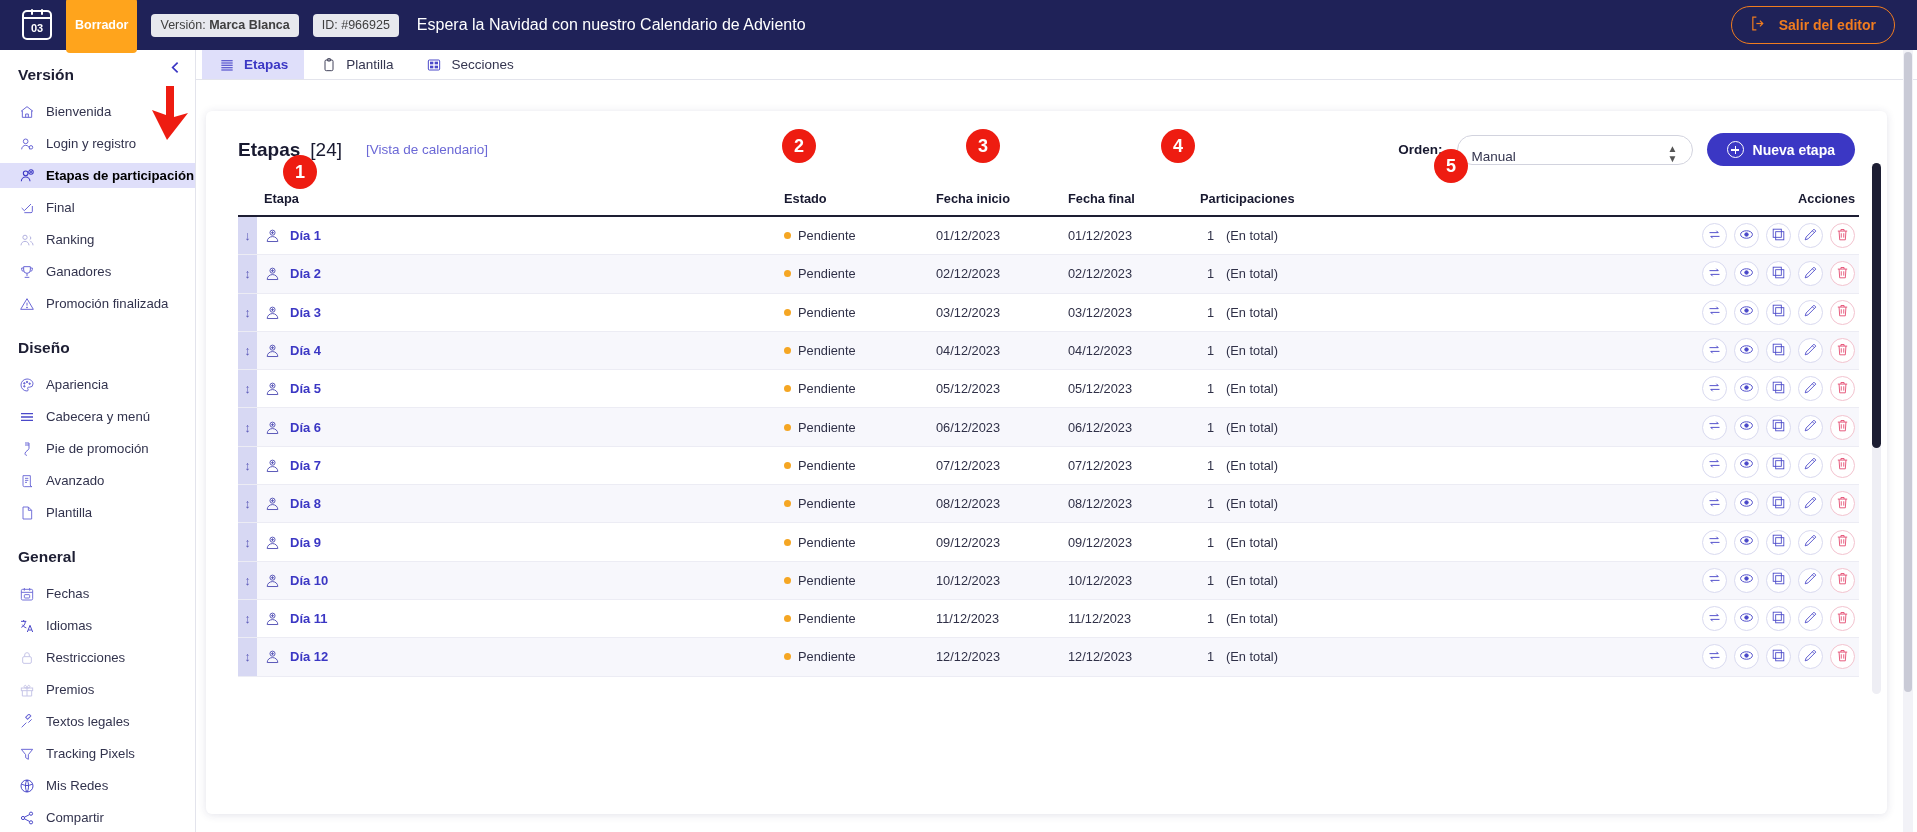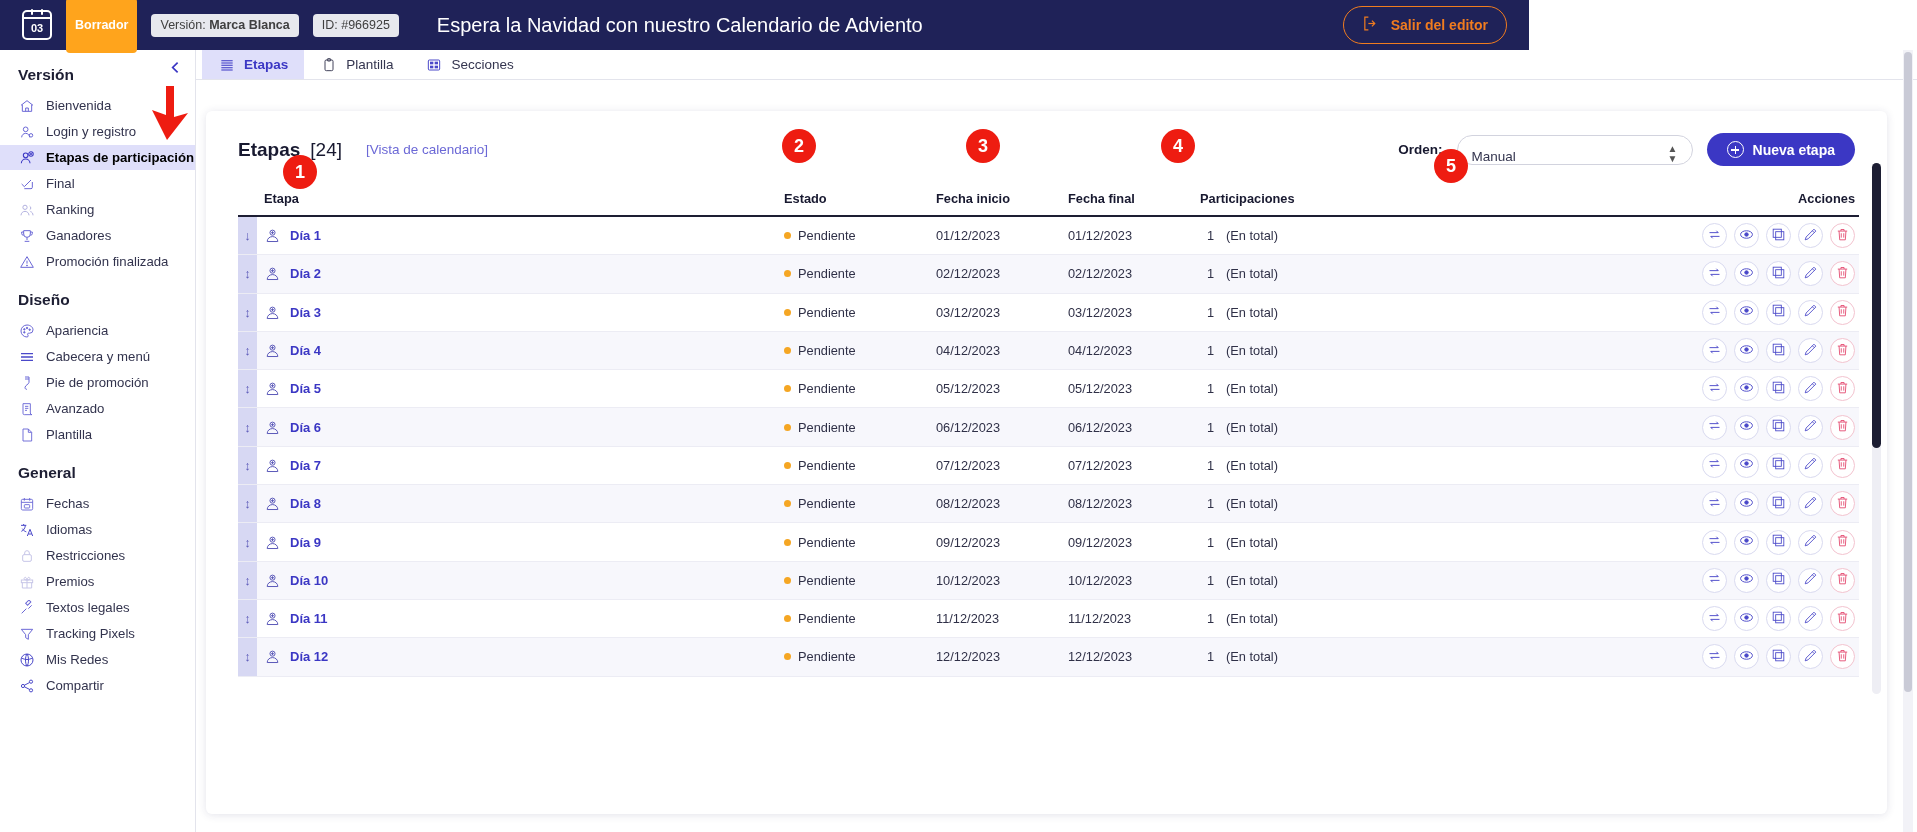--- a/index.html
+++ b/index.html
@@ -5,21 +5,21 @@
   * { box-sizing: border-box; margin: 0; padding: 0; }
   html, body {
     width: 1917px; height: 832px;
     font-family: "Liberation Sans", sans-serif;
     background: #ffffff;
     overflow: hidden;
   }
 
   
   .topbar {
-    position: absolute; top: 0; left: 0; width: 1529px; height: 50px;
+    position: absolute; top: 0; left: 0; width: 1917px; height: 50px;
     background: #1f2258;
     display: flex; align-items: center;
     padding: 0 22px;
     gap: 14px;
     z-index: 30;
   }
   .cal-logo {
     width: 30px; height: 30px; border: 2px solid #fff; border-radius: 5px;
     position: relative; flex: 0 0 auto;
     display: flex; align-items: flex-end; justify-content: center;
@@ -37,21 +37,21 @@
   .badge-draft {
     background: #ffa41c; color: #fff; font-size: 12.5px; font-weight: 700;
     padding: 20px 9px; border-radius: 4px; line-height: 1.2;
   }
   .badge-grey {
     background: #e7e8ee; color: #404040; font-size: 12.5px;
     padding: 4px 9px; border-radius: 4px; line-height: 1.2;
   }
   .badge-grey b { font-weight: 700; }
   .promo-title {
-    color: #fff; font-size: 20px; font-weight: 400; margin-left: 24px;
+    color: #fff; font-size: 16px; font-weight: 400; margin-left: 4px;
     white-space: nowrap;
   }
   .topbar-right {
     margin-left: auto; display: flex; align-items: center; gap: 10px;
   }
   .btn-outline-white {
     border: 1.5px solid #ffffff; color: #fff; background: transparent;
     border-radius: 20px; padding: 8px 18px; font-size: 14px; font-weight: 700;
     display: flex; align-items: center; gap: 10px; cursor: pointer;
     white-space: nowrap;
@@ -68,21 +68,21 @@
     position: absolute; top: 50px; left: 0; width: 196px; height: 782px;
     background: #fff; border-right: 1px solid #e3e4ec;
     overflow: hidden; z-index: 10;
   }
   .side-section-title {
     font-size: 15.5px; font-weight: 700; color: #1d1e33;
     padding: 16px 0 8px 18px;
   }
   .side-item {
     display: flex; align-items: center; gap: 11px;
-    height: 25px; padding-left: 18px; margin: 1px 0;
+    height: 25px; padding-left: 18px; margin: 7px 0;
     font-size: 13.2px; color: #32334d; cursor: pointer;
   }
   .side-item.active {
     background: #dfdffa; color: #000000; font-weight: 700;
   }
   .side-item .s-ico {
     width: 17px; height: 17px; flex: 0 0 17px;
     display: flex; align-items: center; justify-content: center;
   }
   .side-item .s-ico svg { width: 16px; height: 16px; }

